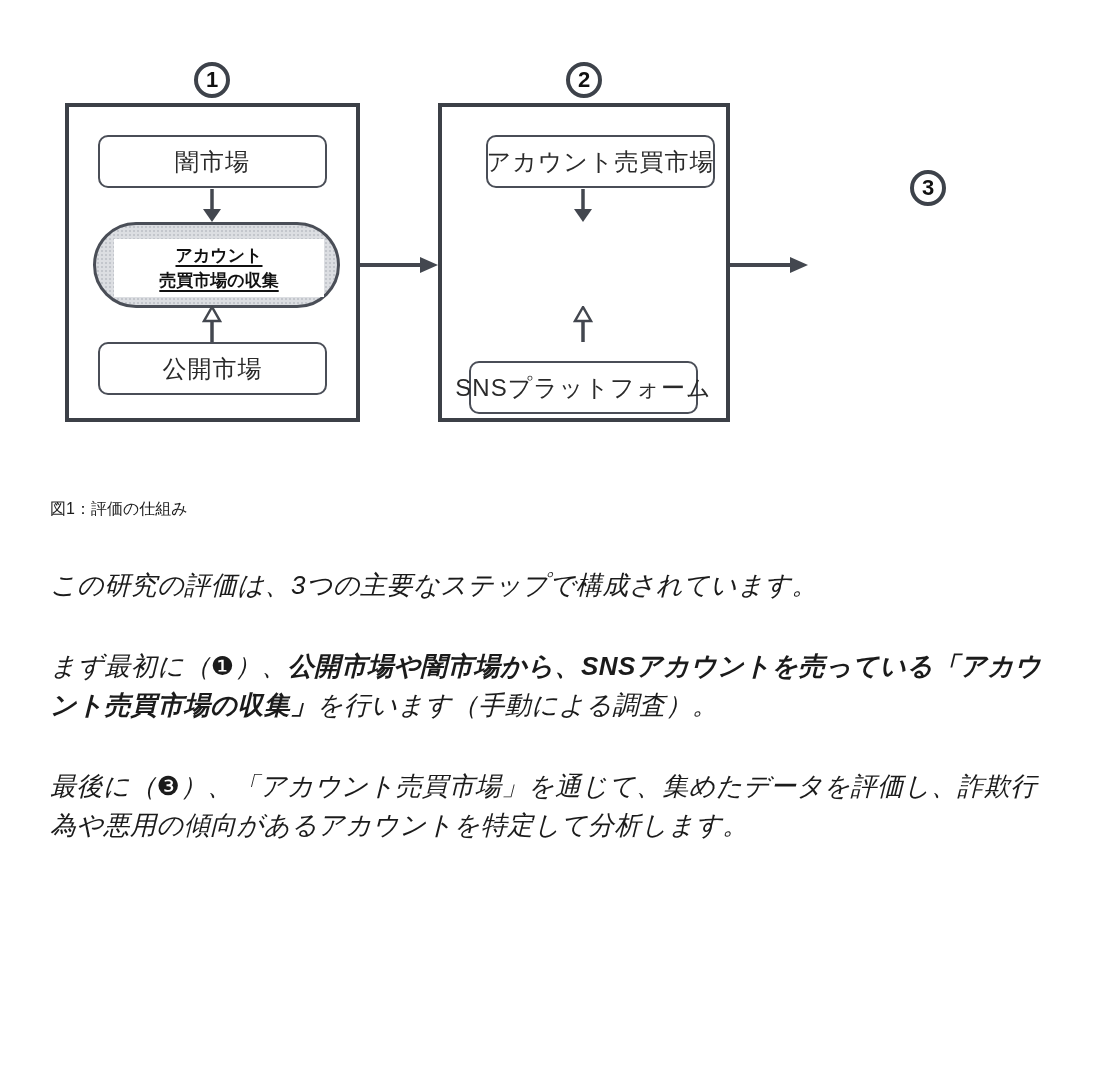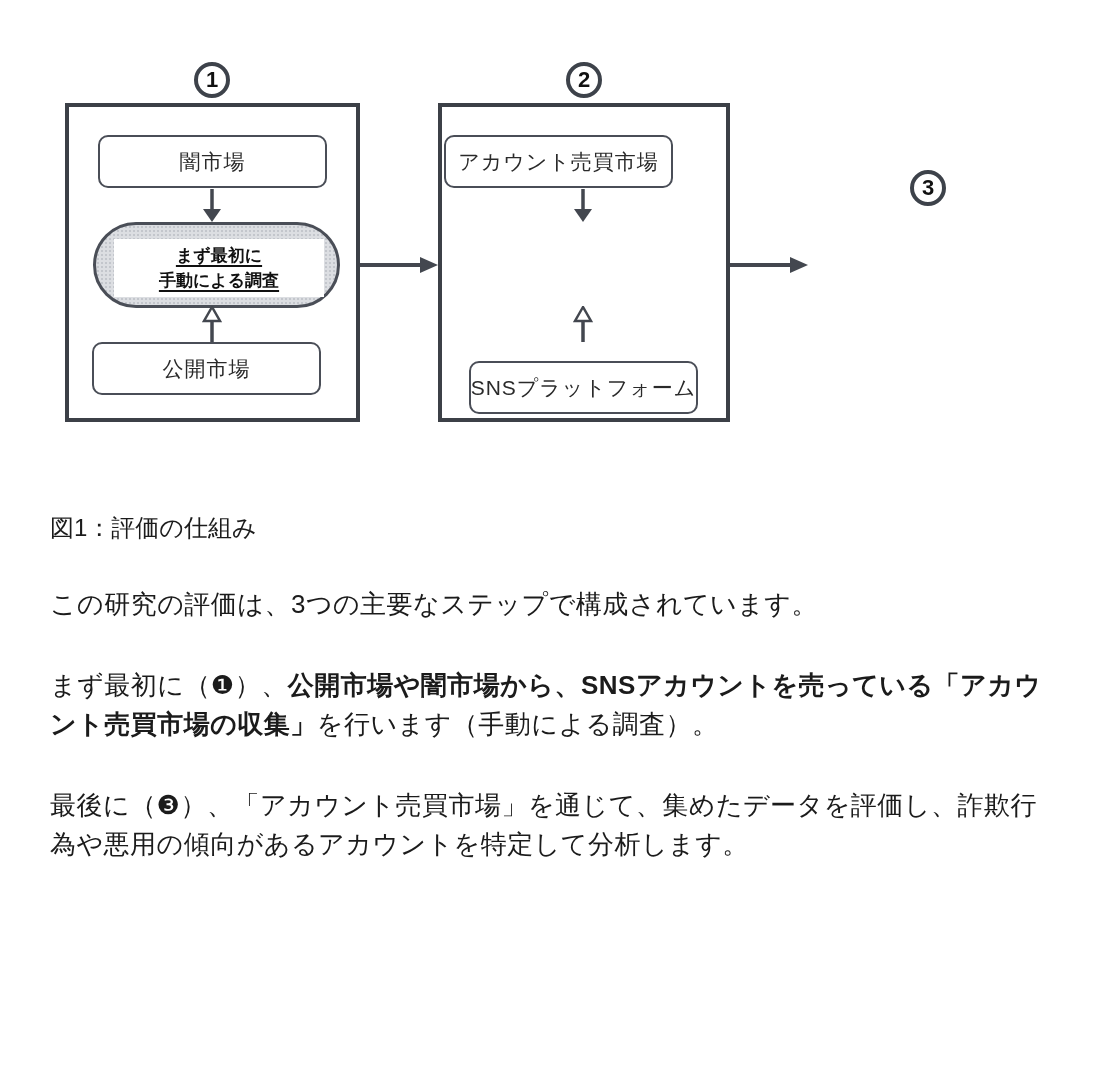--- a/index.html
+++ b/index.html
@@ -21,25 +21,25 @@
   .c3{left:910px;top:170px;}
   .outer-box{
     position:absolute;box-sizing:border-box;border:4px solid #3c4047;background:#fff;
   }
   .b1{left:65px;top:103px;width:295px;height:319px;}
   .b2{left:438px;top:103px;width:292px;height:319px;}
   .node{
     position:absolute;box-sizing:border-box;width:229px;height:53px;
     border:2px solid #4a4e57;border-radius:10px;background:#fff;
     display:flex;align-items:center;justify-content:center;
-    font-size:21px;color:#2a2a2a;letter-spacing:1px;white-space:nowrap;
+    font-size:24px;color:#2a2a2a;letter-spacing:1px;white-space:nowrap;
   }
   .n1t{left:98px;top:135px;}
-  .n1b{left:92px;top:342px;}
-  .n2t{left:444px;top:135px;}
+  .n1b{left:98px;top:342px;}
+  .n2t{left:486px;top:135px;}
   .n2b{left:469px;top:361px;}
   .stadium{
     position:absolute;box-sizing:border-box;border:3px solid #4a4e57;
     background-color:#dcdee2;
     background-image:radial-gradient(#c3c6cc 0.8px, transparent 0.9px);
     background-size:4px 4px;
   }
   .s1{left:93px;top:222px;width:247px;height:86px;border-radius:43px;}
   .s2{left:455px;top:222px;width:250px;height:86px;border-radius:43px;}
   .s3{left:808px;top:217px;width:245px;height:91px;border-radius:46px;}
@@ -50,44 +50,44 @@
     font-weight:700;font-size:17px;line-height:25px;color:#111;
     text-align:center;white-space:nowrap;
   }
   .s1 .stadium-inner{left:18px;top:14px;width:210px;height:58px;}
   .s2 .stadium-inner{left:19px;top:14px;width:212px;height:58px;}
   .s3 .stadium-inner{left:21px;top:9px;width:201px;height:71px;}
   .stadium-inner span{text-decoration:underline;text-underline-offset:4px;text-decoration-thickness:1.5px;}
   .arrow{position:absolute;}
   
   .textblock{position:absolute;left:50px;top:460px;width:1016px;}
-  .caption{margin:53px 0 0 0;font-size:24px;line-height:30px;color:#1b1b1b;}
-  .para{margin:42px 16px 0 0;font-size:26px;line-height:39px;letter-spacing:0.5px;}
+  .caption{margin:34px 0 0 0;font-size:16px;line-height:30px;color:#1b1b1b;}
+  .para{margin:42px 16px 0 0;font-size:26px;line-height:39px;letter-spacing:0.5px;font-style:italic;}
   .para strong{font-weight:700;}
 </style>
 </head>
 <body>
 
 <div class="diagram">
 
   <div class="step-circle c1">
     <span>1</span>
   </div>
   <div class="outer-box b1"></div>
   <div class="node n1t">
     <span>闇市場</span>
   </div>
   <svg class="arrow" style="left:202px;top:189px" width="20" height="33">
     <line x1="10" y1="0" x2="10" y2="21" stroke="#43474f" stroke-width="3.5"></line>
     <polygon points="1,20 19,20 10,33" fill="#43474f"></polygon>
   </svg>
   <div class="stadium s1">
     <div class="stadium-inner">
-      <span>まず最初に</span>
-      <span>手動による調査</span>
+      <span>アカウント</span>
+      <span>売買市場の収集</span>
     </div>
   </div>
   <svg class="arrow" style="left:202px;top:306px" width="20" height="36">
     <polygon points="10,1 2,15 18,15" fill="#ffffff" stroke="#43474f" stroke-width="2.5"></polygon>
     <line x1="10" y1="15" x2="10" y2="36" stroke="#43474f" stroke-width="3.5"></line>
   </svg>
   <div class="node n1b">
     <span>公開市場</span>
   </div>
 

